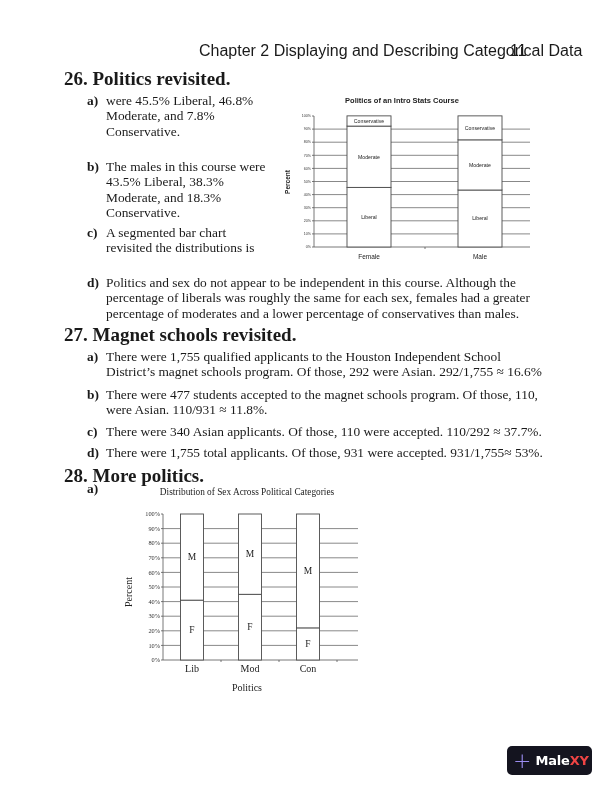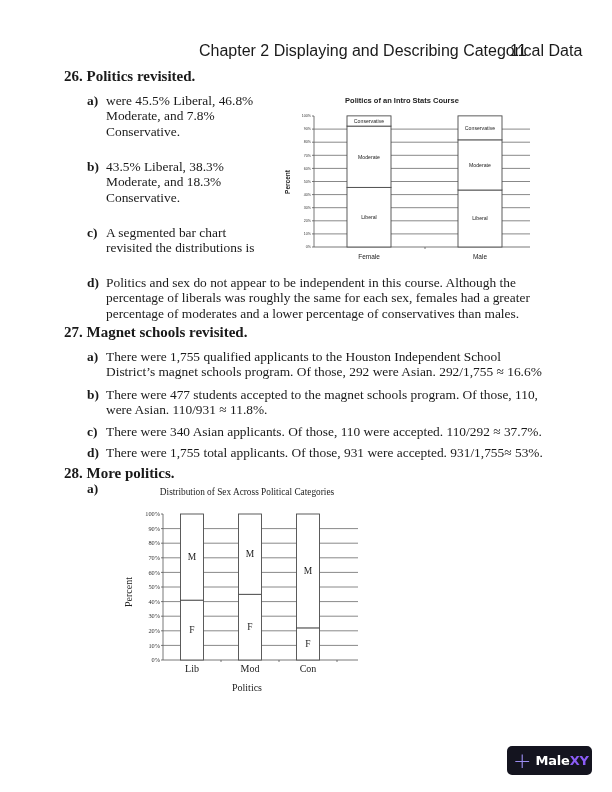--- a/index.html
+++ b/index.html
@@ -1,50 +1,51 @@
 <!DOCTYPE html>
 <html><head>
 <meta charset="utf-8">
 <style>
   html, body { margin: 0; padding: 0; background: #ffffff; }
   body { width: 612px; height: 792px; position: relative; overflow: hidden; color: #1a1a1a; }
   .sans { font-family: "Liberation Sans", "DejaVu Sans", sans-serif; }
   .running-head { position: absolute; top: 42px; left: 199px; font-size: 16px; color: #1a1a1a; }
   .running-head .pg { position: absolute; left: 294px; top: 0; padding-left: 17px; }
   .abs { position: absolute; }
-  .q-title { font-family: "Liberation Serif", serif; font-weight: bold; font-size: 15px; }
+  .q-title { font-family: "Liberation Serif", serif; font-weight: bold; font-size: 19px; }
   .item { position: absolute; font-family: "Liberation Serif", serif; font-size: 13.4px; line-height: 15.3px; }
   .item .lbl { position: absolute; left: -19px; top: 0; font-weight: bold; }
   .item .txt { display: block; }
   svg text { font-family: "Liberation Sans", sans-serif; }
   .c2 text { font-family: "Liberation Serif", serif; }
   .badge { position: absolute; left: 507px; top: 746px; width: 85px; height: 29px; background: #14141f; border-radius: 5px; display: flex; align-items: center; }
   .badge .plus { color: #9b8cf0; font-size: 22px; font-family: "DejaVu Sans", sans-serif; margin-left: 6px; line-height: 1; font-weight: 300; }
   .badge .brand { font-family: "DejaVu Sans", sans-serif; font-weight: bold; font-size: 13px; color: #ffffff; margin-left: 4px; letter-spacing: -0.2px; }
-  .badge .brand .xy { color: #8b5cf6; }
+  .badge .brand .xy { color: #ef4444; }
 </style>
 </head>
 <body>
 
 <div class="running-head sans">
   <span>Chapter 2  Displaying and Describing Categorical Data</span>
   <span class="pg">11</span>
 </div>
 
 <div class="abs q-title" style="left:64px; top:68px;">26. Politics revisited.</div>
 
 <div class="item" style="left:106px; top:93px;">
   <span class="lbl">a)</span>
   <span class="txt">were 45.5% Liberal, 46.8%</span>
   <span class="txt">Moderate, and 7.8%</span>
   <span class="txt">Conservative.</span>
 </div>
 
 <div class="item" style="left:106px; top:159px;">
   <span class="lbl">b)</span>
+  <span class="txt">The males in this course were</span>
   <span class="txt">43.5% Liberal, 38.3%</span>
   <span class="txt">Moderate, and 18.3%</span>
   <span class="txt">Conservative.</span>
 </div>
 
 <div class="item" style="left:106px; top:225px;">
   <span class="lbl">c)</span>
   <span class="txt">A segmented bar chart</span>
   <span class="txt">revisited the distributions is</span>
 </div>

